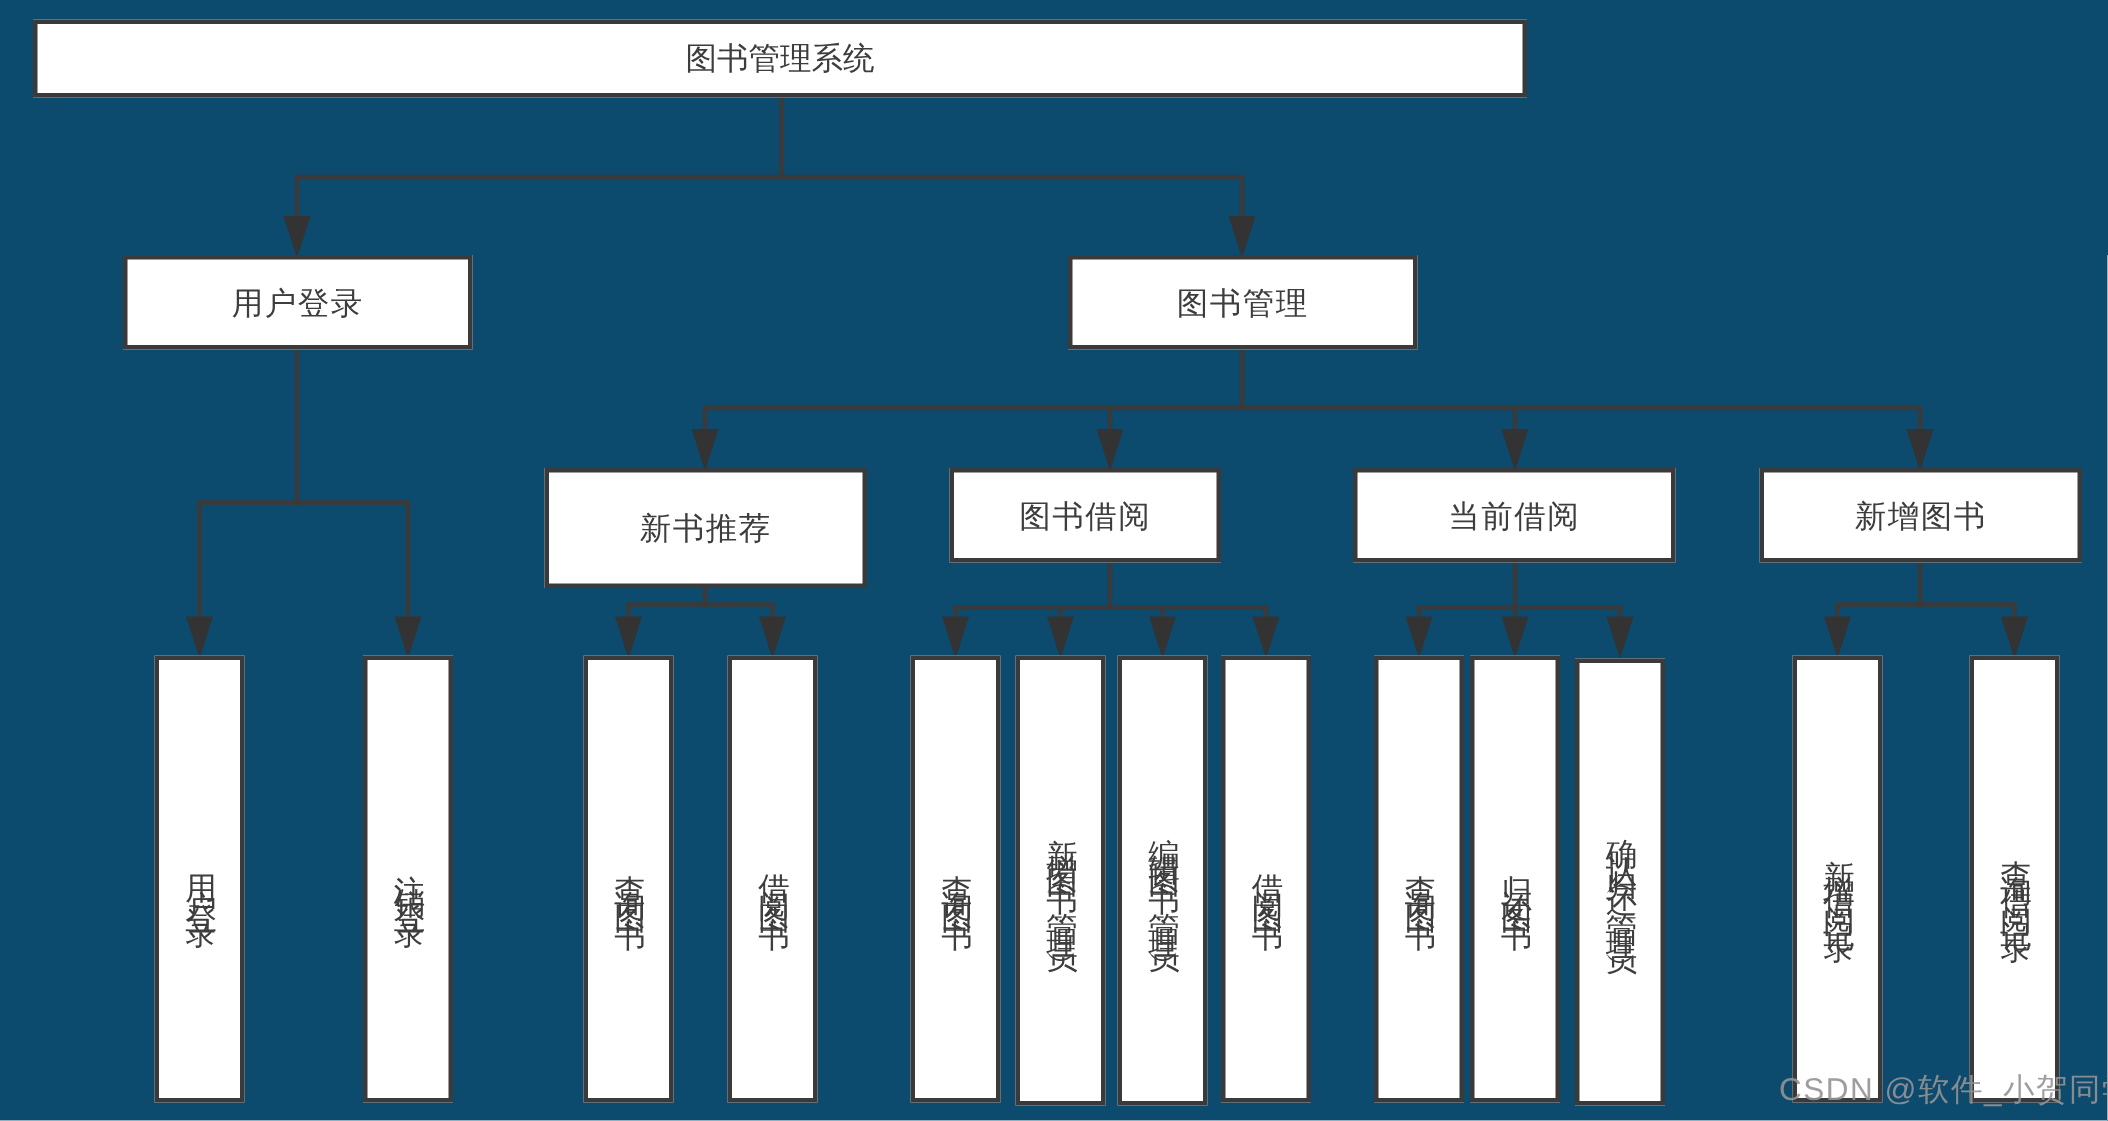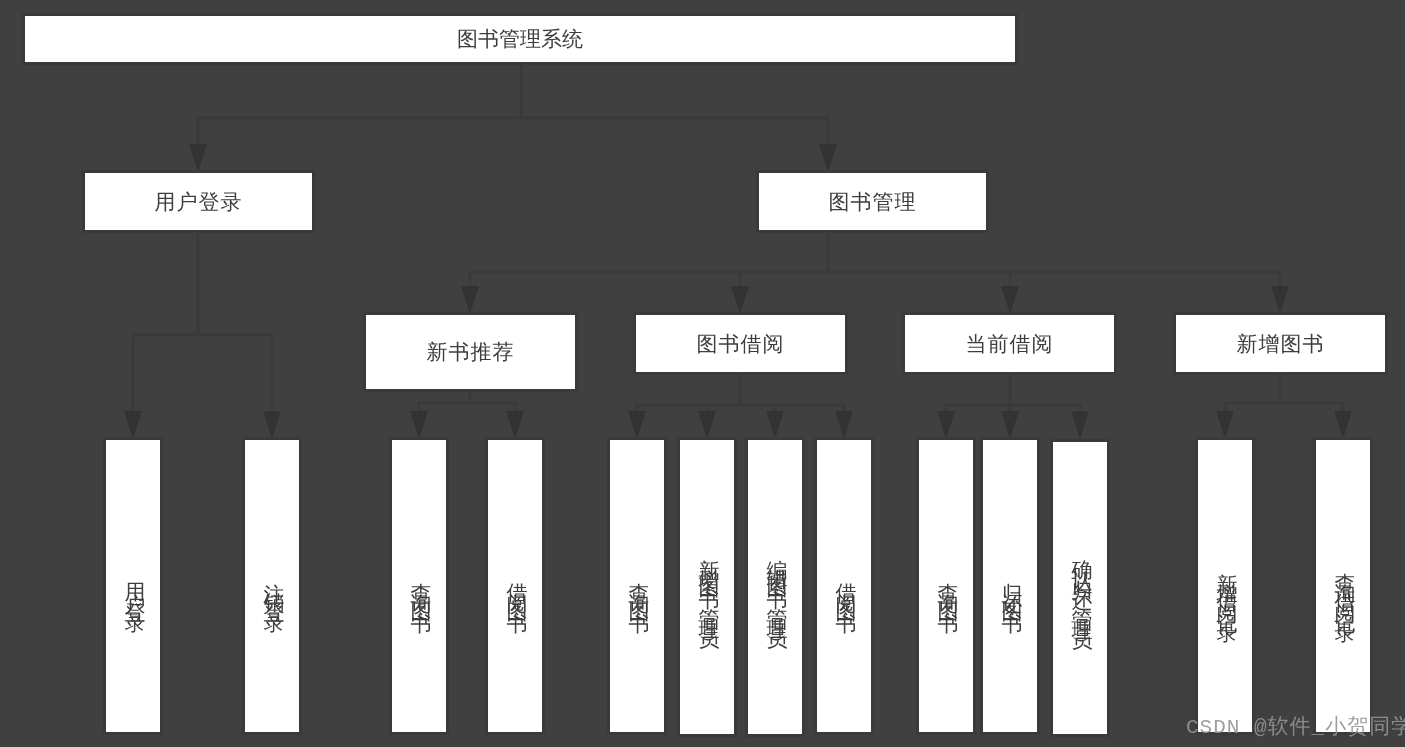--- a/index.html
+++ b/index.html
@@ -1,20 +1,20 @@
 <!DOCTYPE html>
 <html><head>
 <meta charset="utf-8">
 <style>
   html,body{margin:0;padding:0;background:#ffffff;}
   #stage{
     position:relative;
     width:1405px;height:747px;
-    background:#404040;
-    font-family:Liberation Mono, monospace;
+    background:#0c4a6e;
+    font-family:Liberation Sans, sans-serif;
     overflow:hidden;
   }
   .node{
     position:absolute;
     background:#ffffff;
     border:3px solid #3a3a3a;
     box-sizing:border-box;
     display:flex;
     align-items:center;
     justify-content:center;
@@ -112,28 +112,28 @@
     </g>
   </svg>
 
   <div class="node root" style="left:22px;top:13px;width:996px;height:52px;">
     <span>图书管理系统</span>
   </div>
 
   <div class="node hbox" style="left:82px;top:170px;width:233px;height:63px;">
     <span>用户登录</span>
   </div>
-  <div class="node hbox" style="left:712px;top:170px;width:233px;height:63px;margin-left:44px;">
+  <div class="node hbox" style="left:712px;top:170px;width:233px;height:63px;">
     <span>图书管理</span>
   </div>
 
   <div class="node hbox" style="left:363px;top:312px;width:215px;height:80px;">
     <span>新书推荐</span>
   </div>
-  <div class="node hbox" style="left:633px;top:312px;width:215px;height:63px;">
+  <div class="node hbox" style="left:633px;top:312px;width:181px;height:63px;">
     <span>图书借阅</span>
   </div>
   <div class="node hbox" style="left:902px;top:312px;width:215px;height:63px;text-align:right;">
     <span>当前借阅</span>
   </div>
   <div class="node hbox" style="left:1173px;top:312px;width:215px;height:63px;">
     <span>新增图书</span>
   </div>
 
   <div class="node vbox" style="left:103px;top:437px;width:60px;height:298px;">

